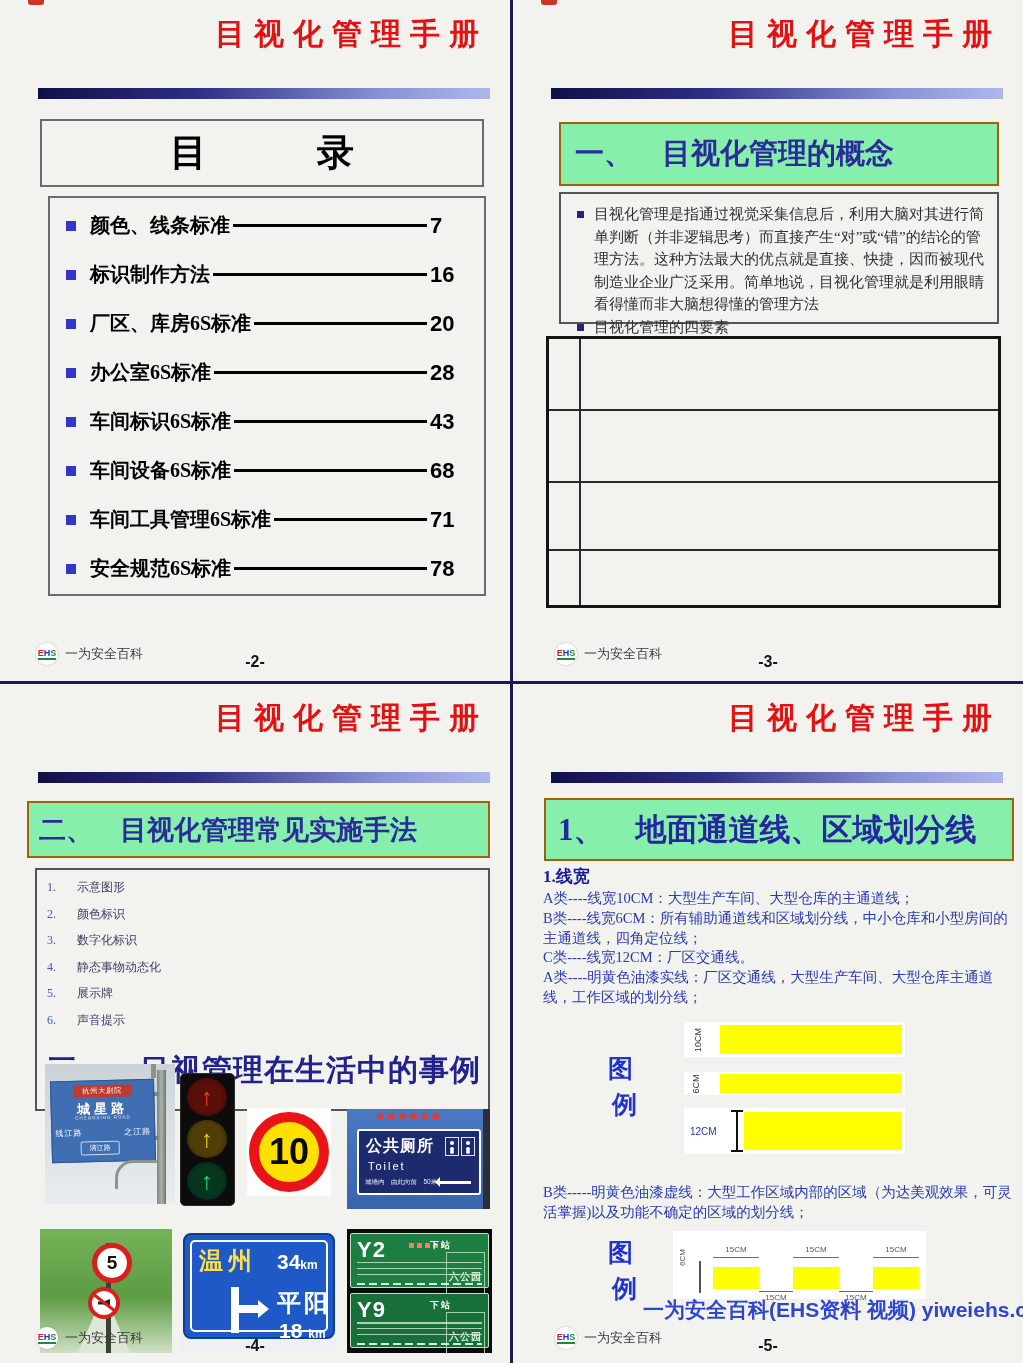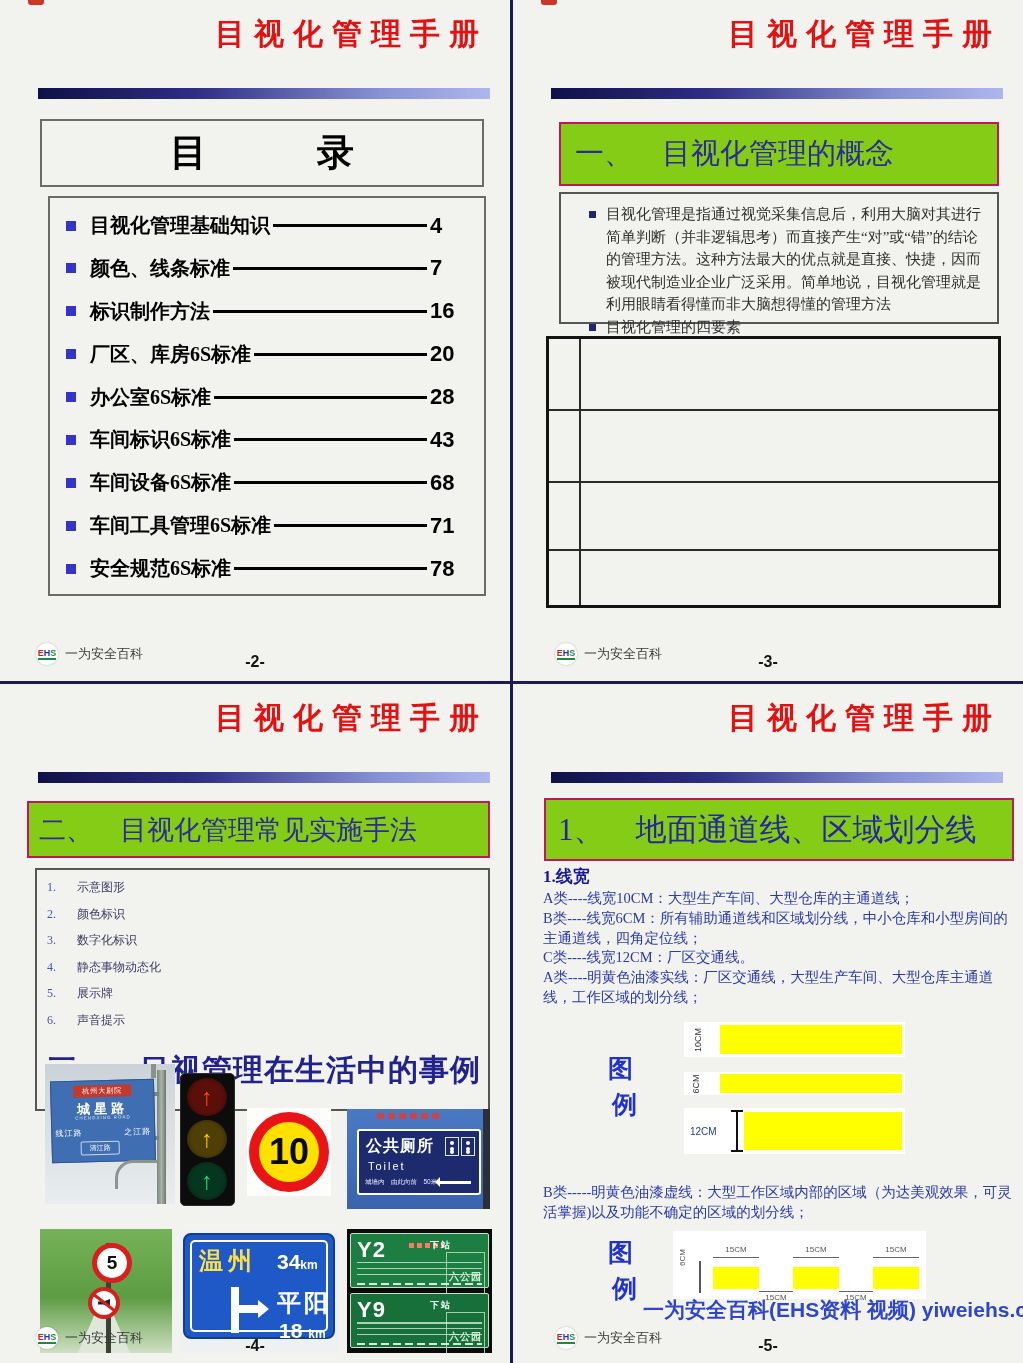--- a/index.html
+++ b/index.html
@@ -32,25 +32,25 @@
   .toc-list-box{position:absolute;left:48px;top:196px;width:438px;height:400px;border:2px solid #6b6b6b;
                 box-sizing:border-box;padding:14px 12px 12px 16px;display:flex;flex-direction:column;justify-content:space-between;}
   .toc-item{display:flex;align-items:center;}
   .toc-bullet{width:10px;height:10px;background:#3434c8;margin-right:14px;flex:0 0 auto;}
   .toc-label{font-size:20px;font-weight:800;color:#000;white-space:nowrap;
              font-family:"Liberation Serif","DejaVu Serif",serif;}
   .toc-leader{flex:1;border-top:3px solid #000;margin:0 3px;}
   .toc-page{width:42px;font-size:22px;font-weight:800;color:#000;text-align:left;}
 
   
-  .heading-box{position:absolute;border:2px solid #be185d;box-sizing:border-box;display:flex;align-items:center;
-               font-family:"Liberation Serif","DejaVu Serif",serif;font-weight:400;color:#2b2b9a;background:#84cc16;}
+  .heading-box{position:absolute;border:2px solid #a16207;box-sizing:border-box;display:flex;align-items:center;
+               font-family:"Liberation Serif","DejaVu Serif",serif;font-weight:700;color:#2b2b9a;background:#86efac;}
   #s2 .heading-box{left:46px;top:122px;width:440px;height:64px;font-size:29px;padding-left:14px;}
   .concept-box{position:absolute;left:46px;top:192px;width:440px;height:132px;border:2px solid #555;
-               box-sizing:border-box;padding:9px 10px 6px 24px;}
+               box-sizing:border-box;padding:9px 10px 6px 12px;}
   .c-bullet-row{display:flex;}
   .c-square{width:7px;height:7px;background:#23237a;margin:8px 10px 0 4px;flex:0 0 auto;}
   .c-text{font-family:"Liberation Serif","DejaVu Serif",serif;font-size:15px;color:#303030;line-height:1.5;}
   .concept-table{position:absolute;left:33px;top:336px;width:455px;height:272px;border:3px solid #141414;
                  box-sizing:border-box;display:grid;grid-template-rows:70px 72px 68px 1fr;background:#f2f2ef;}
   .ct-row{display:flex;border-top:2px solid #2a2a2a;}
   .ct-row:first-child{border-top:none;}
   .ct-cell-a{width:30px;border-right:2px solid #2a2a2a;}
   .ct-cell-b{flex:1;}
 
@@ -181,26 +181,20 @@
     <div class="grad-bar"></div>
 
     <div class="toc-title-box">
       <span>目</span>
       <span>录</span>
     </div>
 
     <div class="toc-list-box">
       <div class="toc-item">
         <span class="toc-bullet"></span>
-        <span class="toc-label">目视化管理基础知识</span>
-        <span class="toc-leader"></span>
-        <span class="toc-page">4</span>
-      </div>
-      <div class="toc-item">
-        <span class="toc-bullet"></span>
         <span class="toc-label">颜色、线条标准</span>
         <span class="toc-leader"></span>
         <span class="toc-page">7</span>
       </div>
       <div class="toc-item">
         <span class="toc-bullet"></span>
         <span class="toc-label">标识制作方法</span>
         <span class="toc-leader"></span>
         <span class="toc-page">16</span>
       </div>

